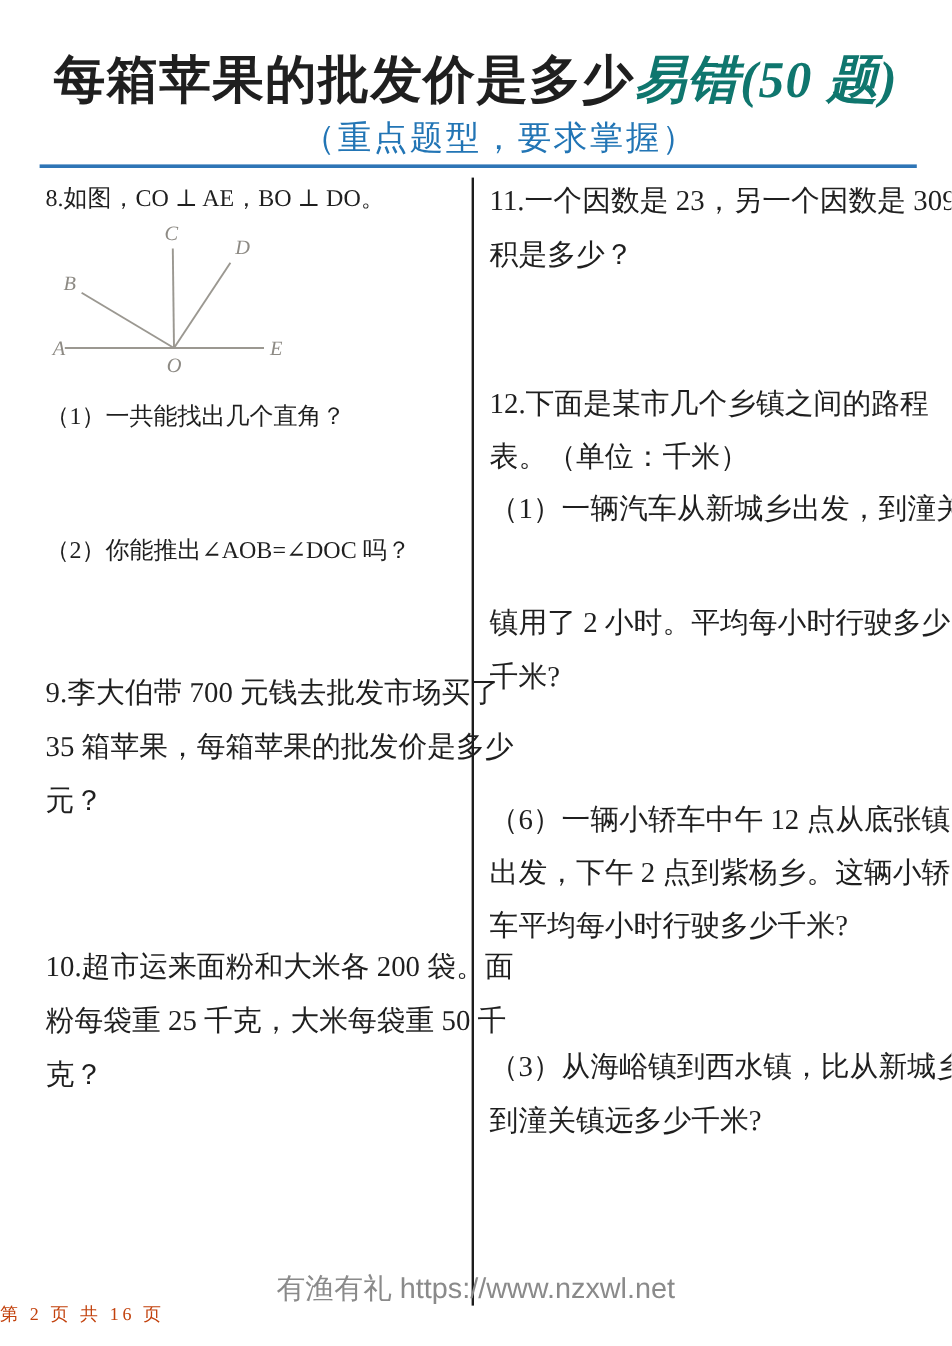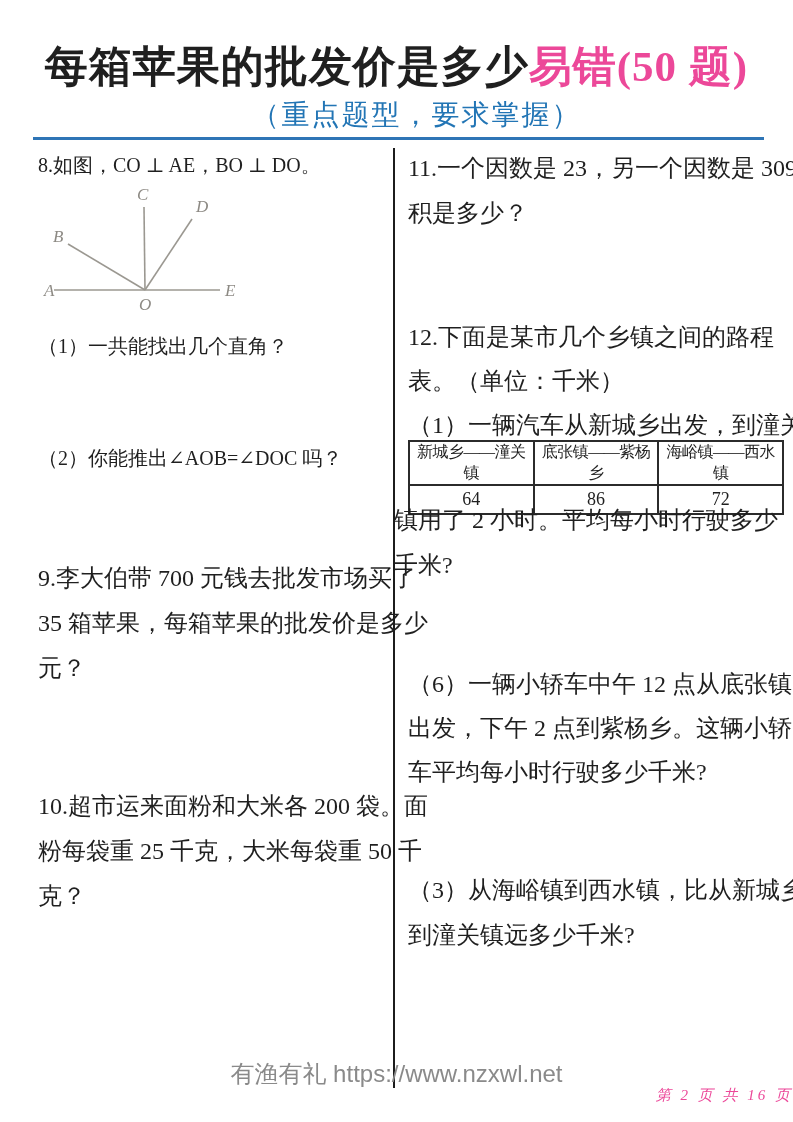--- a/index.html
+++ b/index.html
@@ -5,21 +5,21 @@
   html,body { margin:0; padding:0; background:#ffffff; }
   .page {
     position:relative; width:793px; height:1122px; background:#ffffff;
     font-family:"Liberation Serif","DejaVu Serif",serif;
     color:#1f1f1f; overflow:hidden;
   }
   .title {
     position:absolute; top:38px; left:0; width:100%; text-align:center;
     font-size:43px; font-weight:bold; letter-spacing:1px; white-space:nowrap;
   }
-  .title .red { color:#ec4899; }
+  .title .red { color:#0f766e;font-style:italic; }
   .subtitle {
     position:absolute; top:96px; left:0; width:100%; text-align:center;
     font-size:28px; color:#2275b5; letter-spacing:2px; white-space:nowrap;margin-left:20px;
   }
   .rule { position:absolute; top:137px; left:33px; width:731px; height:3px; background:#2e75b6; }
   .divider { position:absolute; top:148px; left:393px; width:2px; height:940px; background:#1c1c1c; }
 
   .line { position:absolute; font-size:20px; white-space:nowrap; }
   .tblock { position:absolute; font-size:24px; line-height:45px; white-space:nowrap; }
   .tblock.lh44 { line-height:44px; }
@@ -38,22 +38,22 @@
     height:27px; font-size:16px; letter-spacing:-0.5px; overflow:hidden;
   }
   .dtable tr.vals td { font-size:18px; letter-spacing:0; }
 
   .footer-site {
     position:absolute; top:1058px; left:0; width:100%; text-align:center;
     font-size:24px; color:#8a8a8a;
     font-family:"Liberation Sans","DejaVu Sans",sans-serif; white-space:nowrap;
   }
   .footer-page {
-    position:absolute; top:1086px; left:0; width:100%; text-align:right;
-    font-size:15px; color:#ec4899; letter-spacing:3px; white-space:nowrap;font-style:italic;
+    position:absolute; top:1086px; left:0; width:100%; text-align:left;
+    font-size:15px; color:#c2410c; letter-spacing:3px; white-space:nowrap;
   }
 </style>
 </head>
 <body>
 
 <div class="page">
 
   <div class="title"><span>每箱苹果的批发价是多少</span><span class="red">易错(50 题)</span></div>
 
   <div class="subtitle">（重点题型，要求掌握）</div>
@@ -96,36 +96,22 @@
     <div>11.一个因数是 23，另一个因数是 309，</div>
     <div>积是多少？</div>
   </div>
 
   <div class="tblock lh44" style="top:315px; left:408px;">
     <div>12.下面是某市几个乡镇之间的路程</div>
     <div>表。（单位：千米）</div>
     <div>（1）一辆汽车从新城乡出发，到潼关</div>
   </div>
 
-  <table class="dtable">
-    <tbody>
-        <tr>
-      <td>新城乡——潼关镇</td>
-      <td>底张镇——紫杨乡</td>
-      <td>海峪镇——西水镇</td>
-    </tr>
-    <tr class="vals">
-      <td>64</td>
-      <td>86</td>
-      <td>72</td>
-    </tr>
-  </tbody>
-    </table>
 
-  <div class="tblock" style="top:498px; left:394px;">
+  <div class="tblock" style="top:498px; left:408px;">
     <div>镇用了 2 小时。平均每小时行驶多少</div>
     <div>千米?</div>
   </div>
 
   <div class="tblock lh44" style="top:662px; left:408px;">
     <div>（6）一辆小轿车中午 12 点从底张镇</div>
     <div>出发，下午 2 点到紫杨乡。这辆小轿</div>
     <div>车平均每小时行驶多少千米?</div>
   </div>
 

